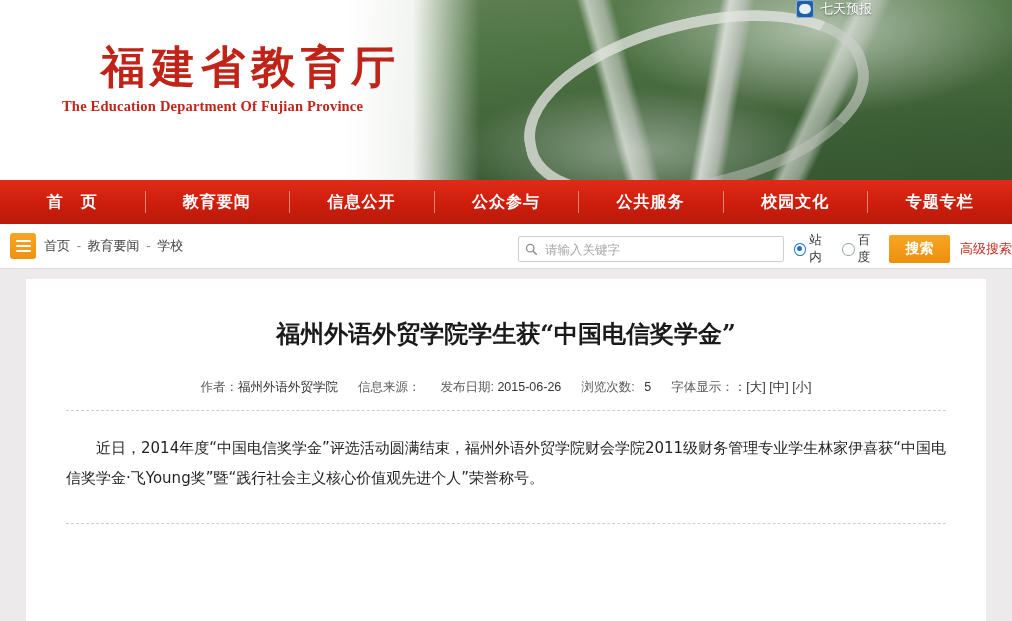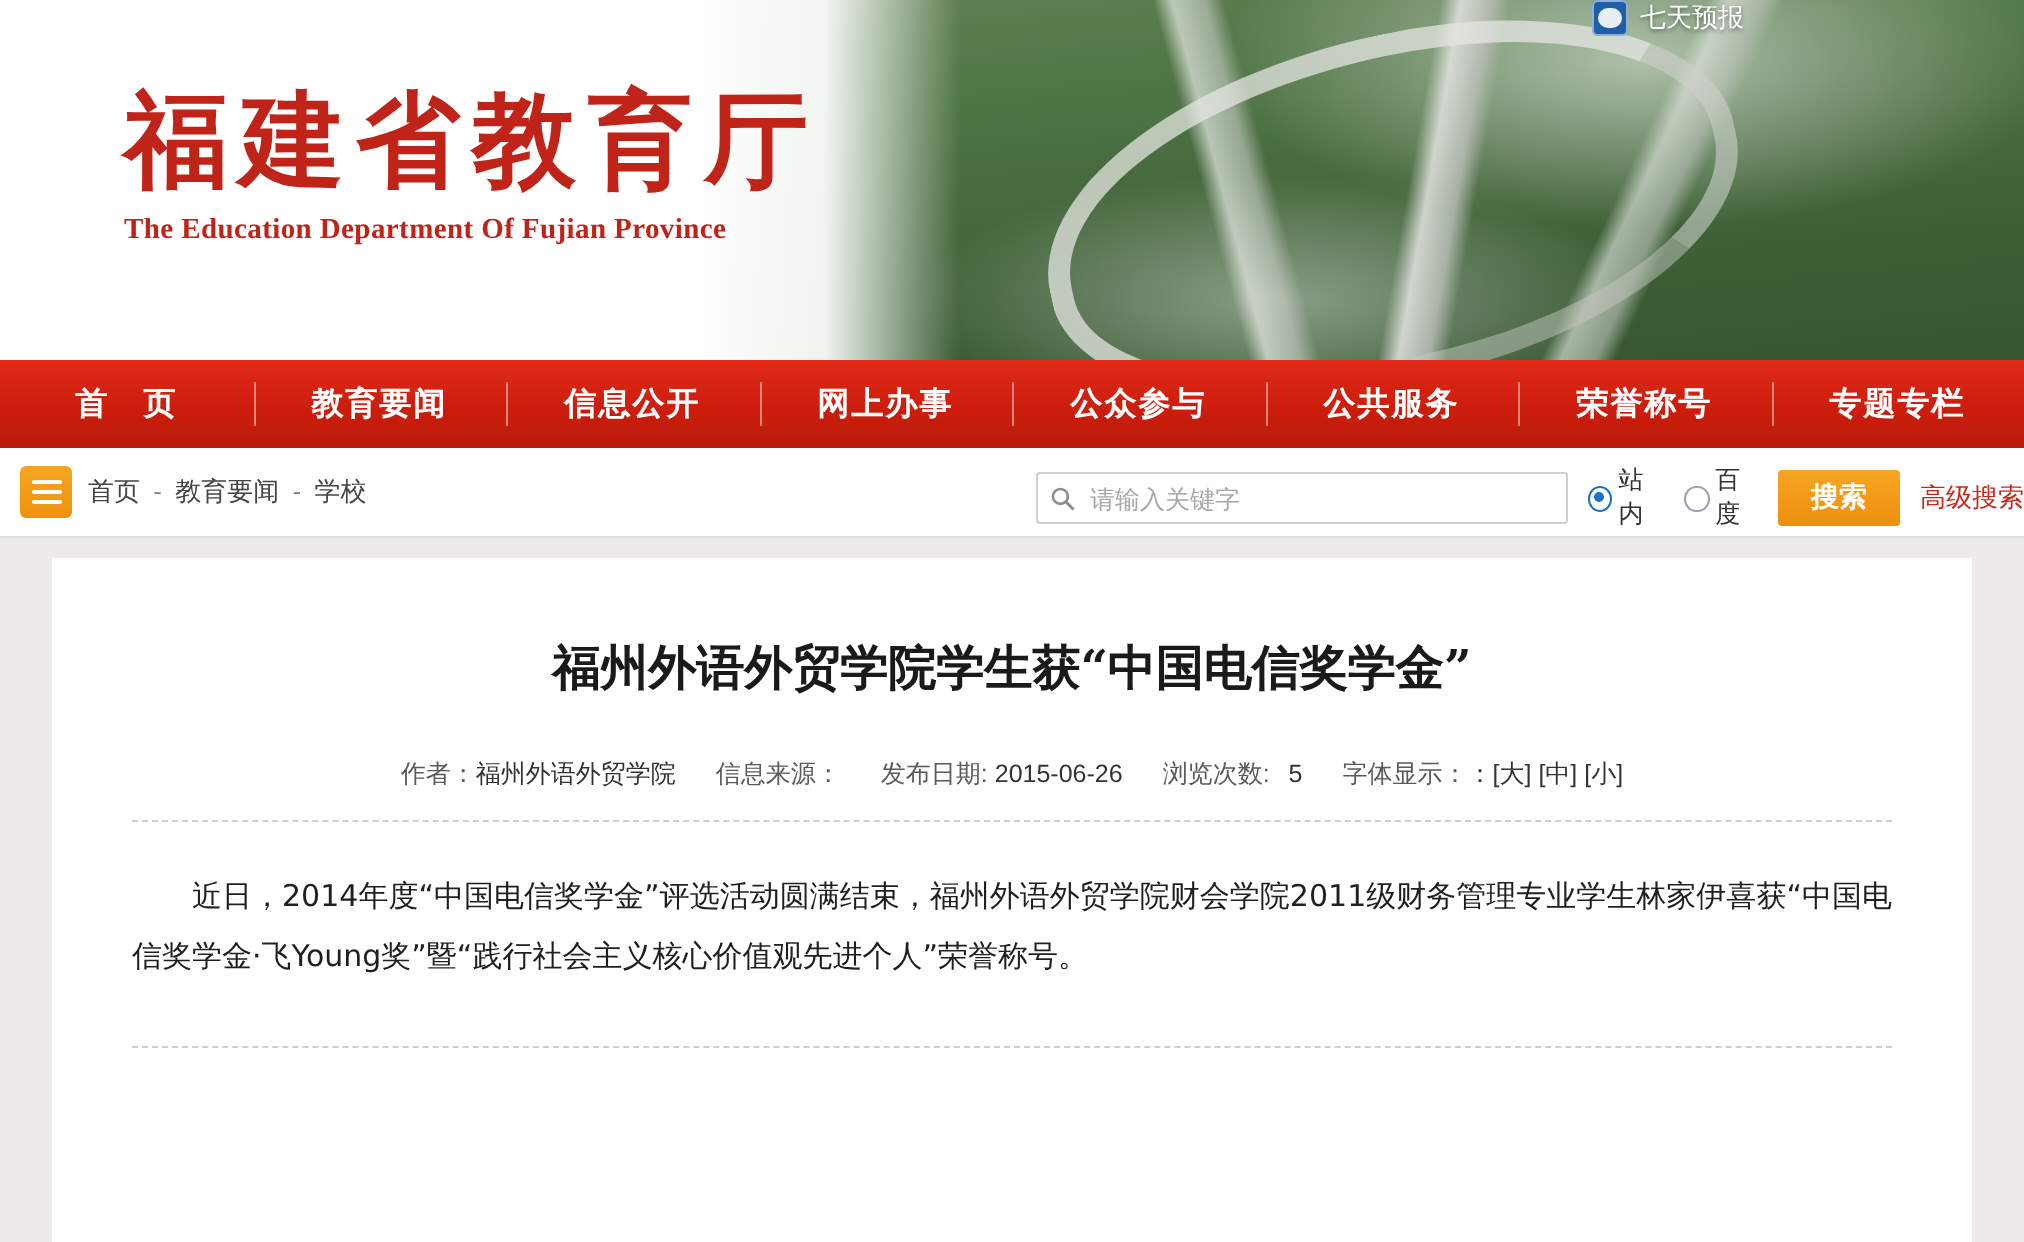--- a/index.html
+++ b/index.html
@@ -69,26 +69,27 @@
     background: linear-gradient(90deg, #ffffff 0%, #ffffff 72%, rgba(255,255,255,0.92) 86%, rgba(255,255,255,0.0) 100%);
   }
   .logo-block {
     position: absolute;
     left: 62px;
     top: 44px;
     width: 400px;
   }
   .logo-cn {
     font-family: "DejaVu Serif", "Liberation Serif", serif;
-    font-size: 52px;
+    font-size: 44px;
     font-weight: bold;
     letter-spacing: 6px;
     color: #c02418;
     line-height: 1.05;
     white-space: nowrap;
+    margin-left: 39px;
   }
   .logo-en {
     margin-top: 8px;
     font-family: "Liberation Serif", serif;
     font-size: 14.5px;
     font-weight: bold;
     color: #c02418;
     letter-spacing: 0.2px;
     white-space: nowrap;
   }
@@ -353,24 +354,23 @@
       <span class="wicon"></span>
       <span>七天预报</span>
     </div>
   </div>
 
   <div class="nav">
     <div class="nav-inner">
       <div class="nav-item">首　页</div>
       <div class="nav-item">教育要闻</div>
       <div class="nav-item">信息公开</div>
-      <div class="nav-item">网上办事</div>
       <div class="nav-item">公众参与</div>
       <div class="nav-item">公共服务</div>
-      <div class="nav-item">荣誉称号</div>
+      <div class="nav-item">校园文化</div>
       <div class="nav-item">专题专栏</div>
     </div>
   </div>
 
   <div class="subbar">
     <div class="menu-btn">
       <span></span>
       <span></span>
       <span></span>
     </div>

